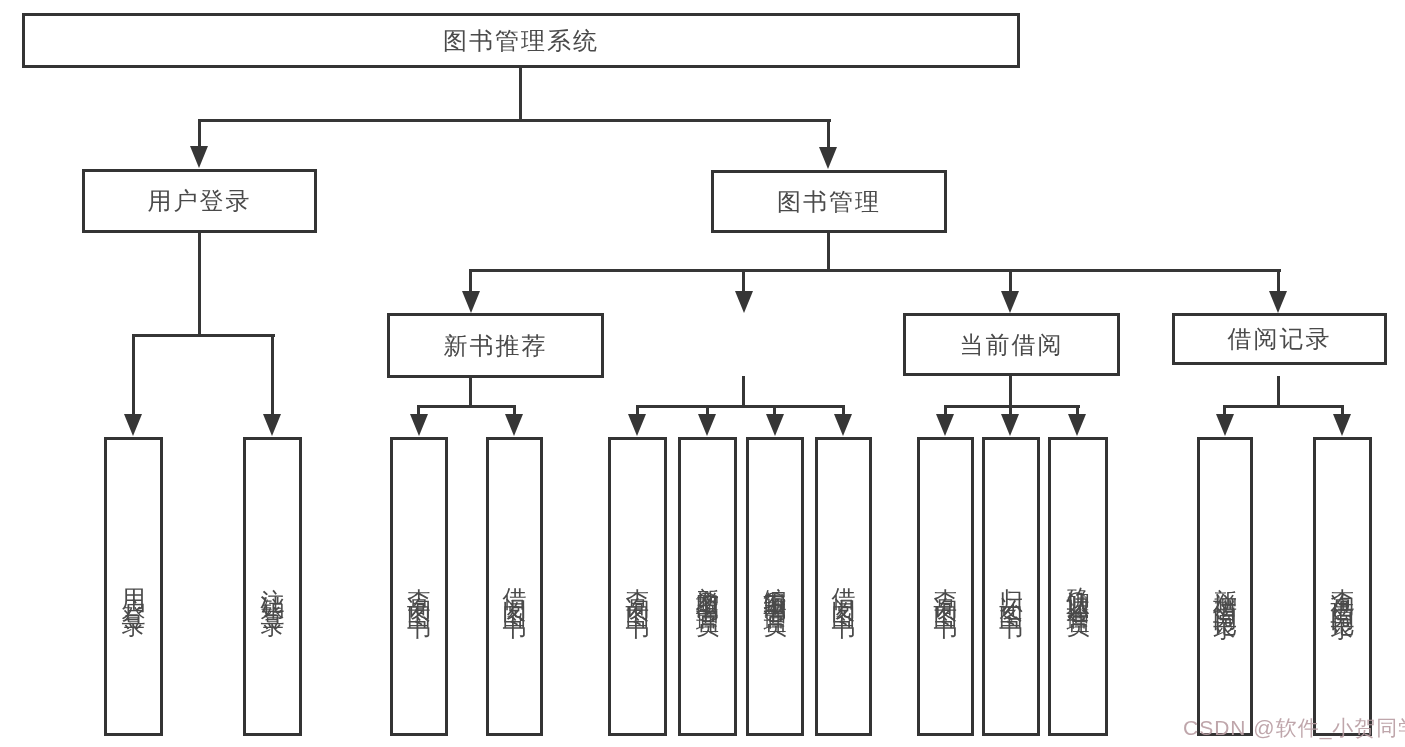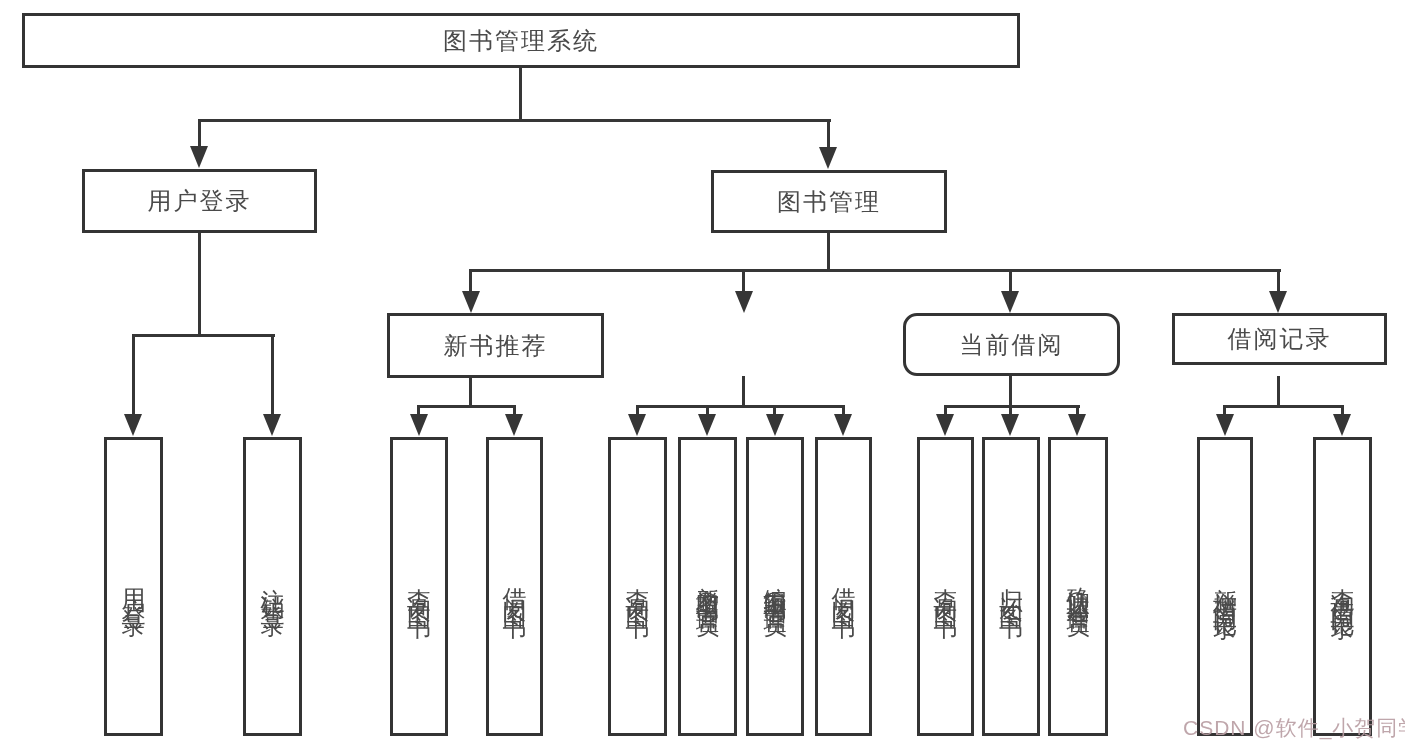--- a/index.html
+++ b/index.html
@@ -101,21 +101,21 @@
   <div class="box hbox" style="left:82px;top:169px;width:235px;height:64px;">
     <span>用户登录</span>
   </div>
   <div class="box hbox" style="left:711px;top:170px;width:236px;height:63px;align-items:center;">
     <span>图书管理</span>
   </div>
 
   <div class="box hbox" style="left:363px;top:313px;width:217px;height:65px;margin-left:24px;">
     <span>新书推荐</span>
   </div>
-  <div class="box hbox" style="left:903px;top:313px;width:217px;height:63px;border-radius:14px;">
+  <div class="box hbox" style="left:903px;top:313px;width:217px;height:63px;">
     <span>当前借阅</span>
   </div>
   <div class="box hbox" style="left:1172px;top:313px;width:215px;height:52px;">
     <span>借阅记录</span>
   </div>
 
   <div class="box vbox" style="left:104px;top:437px;width:59px;height:299px;">
     <span>用户登录</span>
   </div>
   <div class="box vbox" style="left:243px;top:437px;width:59px;height:299px;">

